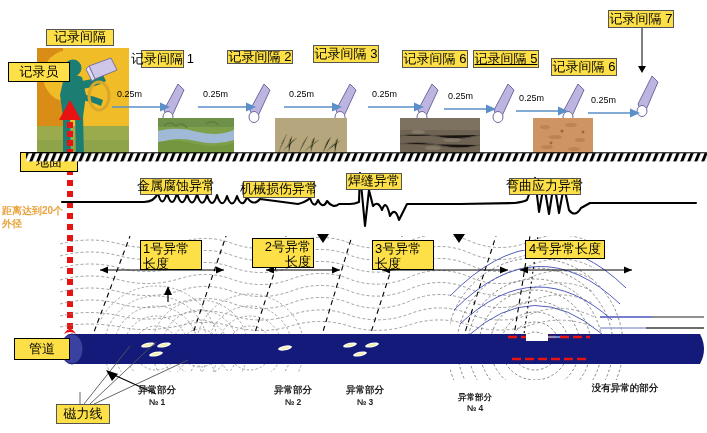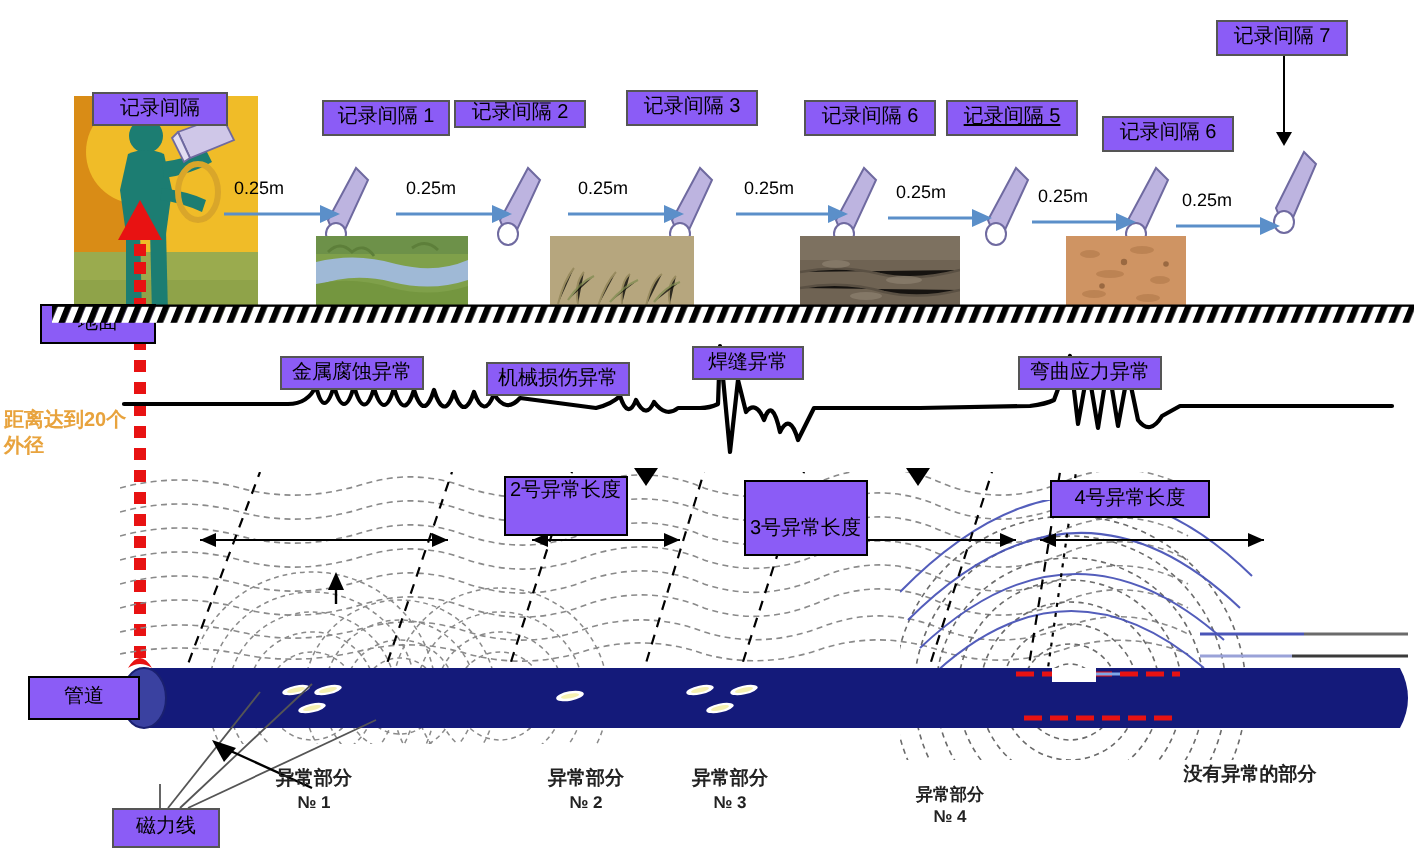--- a/index.html
+++ b/index.html
@@ -2,22 +2,22 @@
 <html><head>
 <meta charset="utf-8">
 <style>
   html,body{margin:0;padding:0;}
   body{width:707px;height:433px;background:#ffffff;position:relative;
        font-family:"Liberation Sans","DejaVu Sans",sans-serif;overflow:hidden;}
   .stage{position:absolute;left:0;top:0;width:707px;height:433px;}
   .abs{position:absolute;}
 
   
-  .box{position:absolute;background:#8b5cf6;border:1px solid #000;
-       font-size:10px;color:#000;display:flex;align-items:center;
+  .box{position:absolute;background:#fde047;border:1px solid #000;
+       font-size:13px;color:#000;display:flex;align-items:center;
        justify-content:center;text-align:center;line-height:1.15;
        box-sizing:border-box;white-space:nowrap;}
   .box.thick{border:1.4px solid #000;}
   .box.thin{border:0.8px solid #555;}
   .box.wrap{white-space:normal;}
 
   
   #recorder-panel{left:37px;top:48px;width:92px;height:112px;overflow:hidden;}
   .rp-bg-orange{position:absolute;left:0;top:0;width:92px;height:78px;background:#d98c16;}
   .rp-bg-yellow{position:absolute;left:26px;top:0;width:66px;height:78px;background:#f0bc28;}
@@ -100,22 +100,23 @@
       <rect x="7" y="110" width="6" height="6"></rect>
         <rect x="7" y="121" width="6" height="6"></rect>
       <rect x="7" y="132" width="6" height="6"></rect>
         <rect x="7" y="143" width="6" height="6"></rect>
       <rect x="7" y="154" width="6" height="6"></rect>
         <rect x="7" y="165" width="6" height="6"></rect>
     </g>
     <path d="M4 176 q6 -10 12 0 q-6 -4 -12 0 z" fill="#e81212"></path>
   </svg>
 
-  <div class="box thin" style="left:46px;top:29px;width:68px;height:17px;margin-top:17px;">记录间隔</div>
-
+  <div class="box thin" style="left:46px;top:29px;width:68px;height:17px;">记录间隔</div>
+
+  <div class="box thick" style="left:8px;top:62px;width:62px;height:20px;">记录员</div>
 
   <div class="box thick" style="left:20px;top:152px;width:58px;height:20px;">地面</div>
 
   <div class="orange-text" style="left:2px;top:205px;">距离达到20个外径</div>
 
   <svg class="abs" style="left:160px;top:80px" width="28" height="44">
     <path d="M8 40 L4 30 L18 4 L24 10 L12 36 Z" fill="#bdb4e0" stroke="#6f6aa0" stroke-width="1"></path>
     <ellipse cx="8" cy="37" rx="5" ry="5.5" fill="#ffffff" stroke="#6f6aa0" stroke-width="1"></ellipse>
   </svg>
   <svg class="abs" style="left:246px;top:80px" width="28" height="44">
@@ -136,21 +137,21 @@
   </svg>
   <svg class="abs" style="left:560px;top:80px" width="28" height="44">
     <path d="M8 40 L4 30 L18 4 L24 10 L12 36 Z" fill="#bdb4e0" stroke="#6f6aa0" stroke-width="1"></path>
     <ellipse cx="8" cy="37" rx="5" ry="5.5" fill="#ffffff" stroke="#6f6aa0" stroke-width="1"></ellipse>
   </svg>
   <svg class="abs" style="left:634px;top:72px" width="28" height="46">
     <path d="M8 42 L4 32 L18 4 L24 10 L12 38 Z" fill="#bdb4e0" stroke="#6f6aa0" stroke-width="1"></path>
     <ellipse cx="8" cy="39" rx="5" ry="5.5" fill="#ffffff" stroke="#6f6aa0" stroke-width="1"></ellipse>
   </svg>
 
-  <div class="box thin" style="left:141px;top:50px;width:64px;height:18px;margin-left:20px;">记录间隔 1</div>
+  <div class="box thin" style="left:141px;top:50px;width:43px;height:18px;">记录间隔 1</div>
   <div class="box thin" style="left:227px;top:50px;width:66px;height:14px;">记录间隔 2</div>
   <div class="box thin" style="left:313px;top:45px;width:66px;height:18px;">记录间隔 3</div>
   <div class="box thin" style="left:402px;top:50px;width:66px;height:18px;">记录间隔 6</div>
   <div class="box thin" style="left:473px;top:50px;width:66px;height:18px;text-decoration:underline;">记录间隔 5</div>
   <div class="box thin" style="left:551px;top:58px;width:66px;height:18px;">记录间隔 6</div>
   <div class="box thin" style="left:608px;top:10px;width:66px;height:18px;">记录间隔 7</div>
 
   <svg class="abs" style="left:636px;top:28px" width="12" height="46">
     <line x1="6" y1="0" x2="6" y2="38" stroke="#000" stroke-width="1"></line>
     <path d="M2 38 L10 38 L6 45 Z" fill="#000"></path>
@@ -382,23 +383,25 @@
         <path d="M128 8 L120 4.5 L120 11.5 Z"></path>
       <path d="M170 8 L178 4.5 L178 11.5 Z"></path>
         <path d="M244 8 L236 4.5 L236 11.5 Z"></path>
       <path d="M286 8 L294 4.5 L294 11.5 Z"></path>
         <path d="M412 8 L404 4.5 L404 11.5 Z"></path>
       <path d="M424 8 L432 4.5 L432 11.5 Z"></path>
         <path d="M536 8 L528 4.5 L528 11.5 Z"></path>
     </g>
   </svg>
 
+  <div class="box thick wrap" style="left:140px;top:240px;width:62px;height:30px;padding:1px 2px;
+       justify-content:flex-start;text-align:left;align-items:flex-start;">1号异常长度</div>
   <div class="box thick wrap" style="left:252px;top:238px;width:62px;height:30px;padding:1px 2px;
-       justify-content:flex-start;text-align:center;align-items:flex-start;">2号异常长度</div>
-  <div class="box thick wrap" style="left:372px;top:240px;width:62px;height:30px;padding:18px 2px;
+       justify-content:flex-start;text-align:right;align-items:flex-start;">2号异常长度</div>
+  <div class="box thick wrap" style="left:372px;top:240px;width:62px;height:30px;padding:1px 2px;
        justify-content:flex-start;text-align:left;align-items:flex-start;">3号异常长度</div>
   <div class="box thick" style="left:525px;top:240px;width:80px;height:19px;">4号异常长度</div>
 
   <svg class="abs" style="left:60px;top:332px" width="647" height="36">
     <rect x="10" y="2" width="630" height="30" fill="#141a7a"></rect>
     <path d="M640 2 q8 15 0 30 z" fill="#141a7a"></path>
     <ellipse cx="12" cy="17" rx="11" ry="15" fill="#3a41a0" stroke="#1a2070" stroke-width="1"></ellipse>
 
     <g fill="#ffffff">
       <ellipse cx="88" cy="13" rx="7" ry="2.2" transform="rotate(-12 88 13)"></ellipse>

